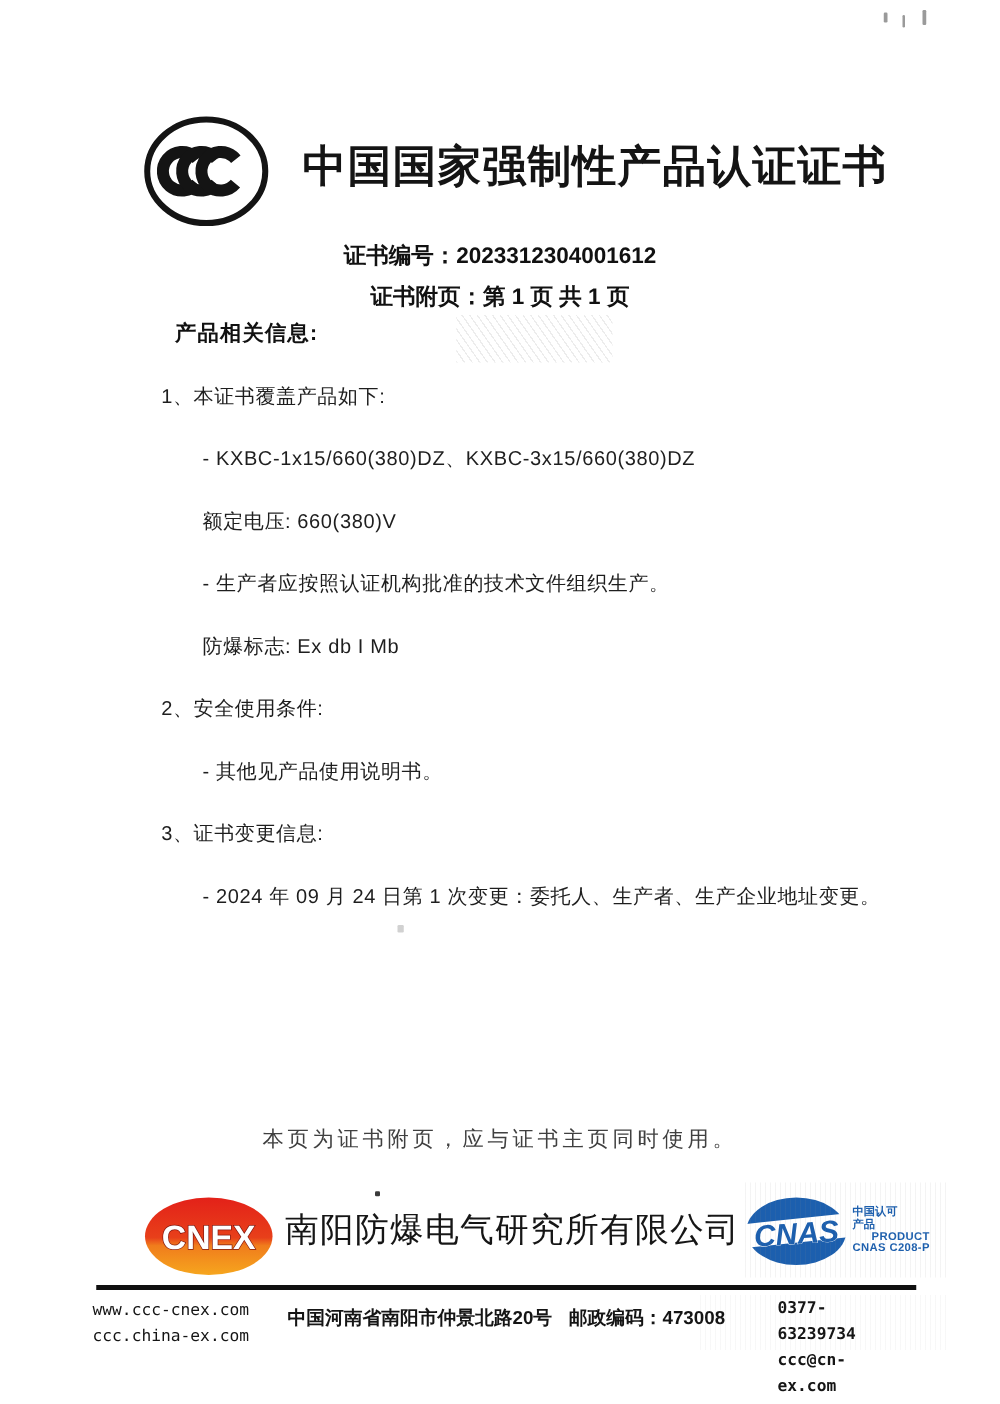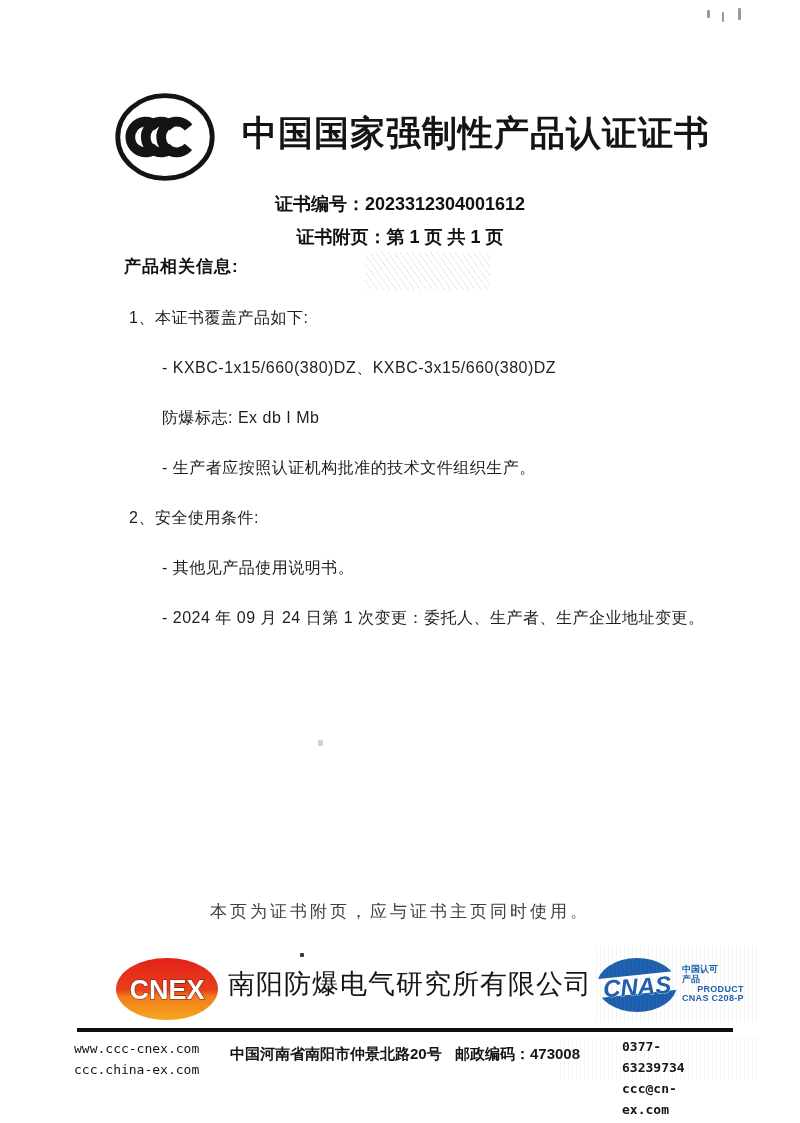--- a/index.html
+++ b/index.html
@@ -17,21 +17,21 @@
   .doc-title{
     position:absolute;left:242px;top:110px;width:460px;
     font-size:35px;font-weight:bold;letter-spacing:1px;color:#141414;
     white-space:nowrap;margin:0;
   }
   
   .cert-meta{position:absolute;left:0;top:192px;width:800px;text-align:center;}
   .cert-line{font-size:18px;font-weight:bold;color:#111;line-height:24px;margin-bottom:9px;white-space:nowrap;}
   
   .content{position:absolute;left:124px;top:255px;width:580px;}
-  .content-heading{font-size:17px;font-weight:bold;color:#111;letter-spacing:1px;}
+  .content-heading{font-size:17px;font-weight:bold;color:#111;letter-spacing:1px;margin-left:16px;}
   .line{font-size:16px;line-height:21px;margin-top:29px;color:#1e1e1e;white-space:nowrap;letter-spacing:0.5px;}
   .indent-a{margin-left:5px;}
   .indent-b{margin-left:38px;}
   
   .page-note{
     position:absolute;left:0;top:900px;width:800px;text-align:center;
     font-size:17px;letter-spacing:3px;color:#404040;white-space:nowrap;
   }
   
   .cnex-logo{position:absolute;left:113px;top:956px;width:108px;height:66px;}
@@ -78,24 +78,26 @@
 
   <div class="cert-meta">
     <div class="cert-line"><span>证书编号：</span><span>2023312304001612</span></div>
     <div class="cert-line"><span>证书附页：</span><span>第 1 页 共 1 页</span></div>
   </div>
 
   <div class="content">
     <div class="content-heading">产品相关信息:</div>
     <div class="line indent-a">1、本证书覆盖产品如下:</div>
     <div class="line indent-b">- KXBC-1x15/660(380)DZ、KXBC-3x15/660(380)DZ</div>
+    <div class="line indent-b">额定电压: 660(380)V</div>
+    <div class="line indent-b">- 生产者应按照认证机构批准的技术文件组织生产。</div>
     <div class="line indent-b">防爆标志: Ex db I Mb</div>
-    <div class="line indent-b">- 生产者应按照认证机构批准的技术文件组织生产。</div>
     <div class="line indent-a">2、安全使用条件:</div>
     <div class="line indent-b">- 其他见产品使用说明书。</div>
+    <div class="line indent-a">3、证书变更信息:</div>
     <div class="line indent-b">- 2024 年 09 月 24 日第 1 次变更：委托人、生产者、生产企业地址变更。</div>
   </div>
 
   <div class="page-note">本页为证书附页，应与证书主页同时使用。</div>
 
   <svg class="cnex-logo" viewBox="0 0 108 66">
     <defs>
       <linearGradient id="cnexgrad" x1="0" y1="0" x2="0" y2="1">
         <stop offset="0" stop-color="#e32119"></stop>
         <stop offset="0.52" stop-color="#e8401a"></stop>

